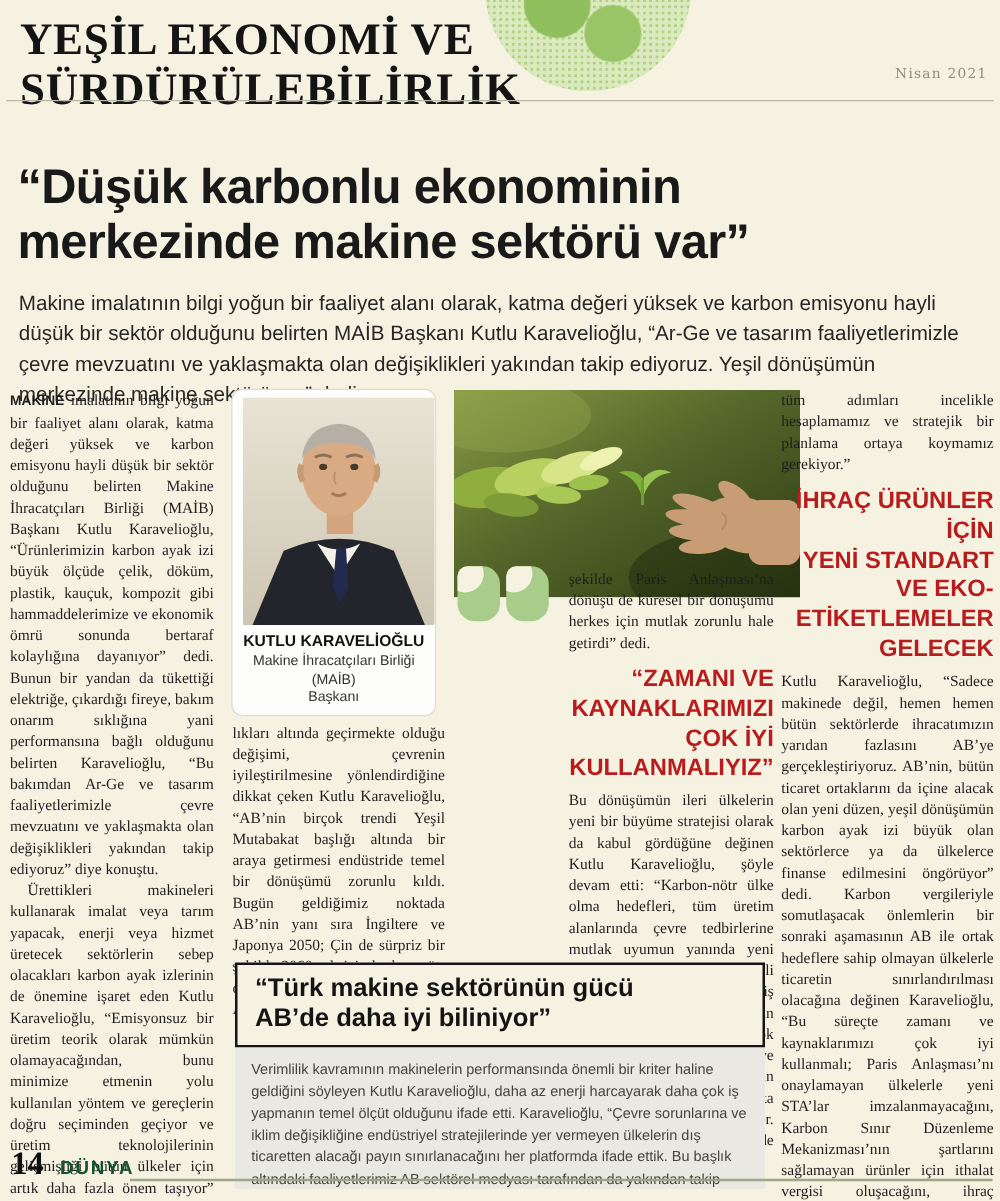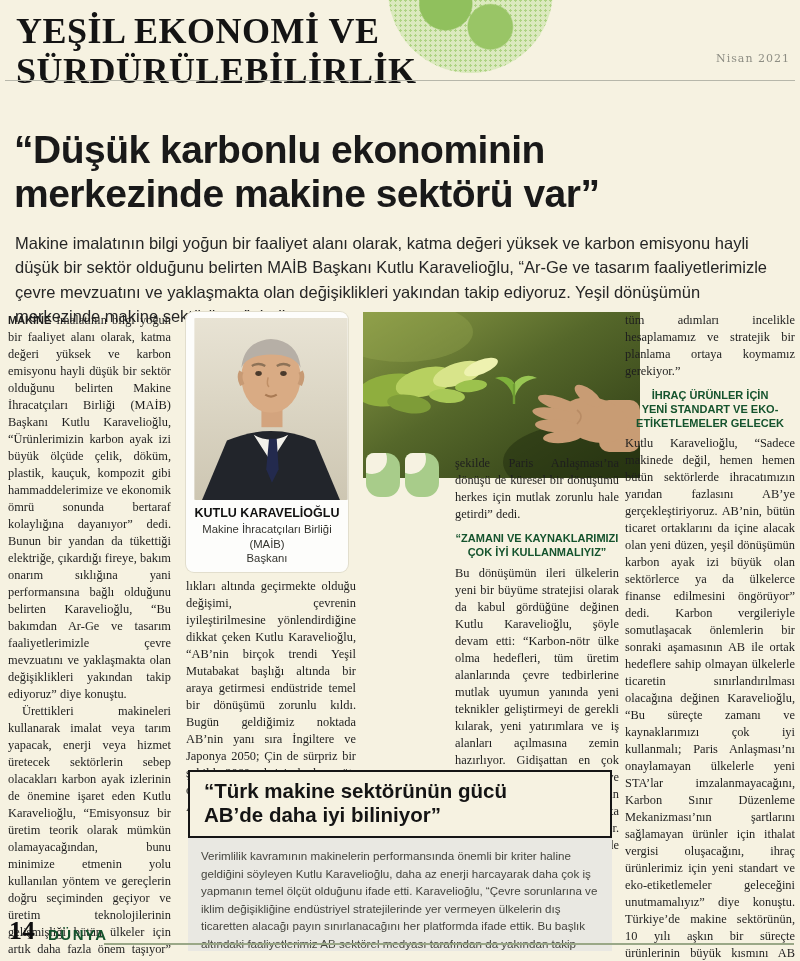--- a/index.html
+++ b/index.html
@@ -51,21 +51,21 @@
   .col p.indent { text-indent:14px; }
   .lead-word { font-family:"Liberation Sans", sans-serif; font-weight:700; font-size:11px; }
 
   #col1 { left:8px;  top:312px; width:163px; }
   #col2-text { left:186px; top:578px; width:170px; }
   #col3 { left:455px; top:455px; width:164px; }
   #col4 { left:625px; top:312px; width:170px; }
 
   .subhead {
     font-family:"Liberation Sans", sans-serif; font-weight:700;
-    font-size:11px; line-height:1.25; color:#14532d; text-align:center;
+    font-size:19px; line-height:1.25; color:#b91c1c; text-align:right;
     white-space:pre-line; margin:9px 0 5px 0;
   }
 
   
   .photo-card {
     position:absolute; left:186px; top:312px; width:162px;
     background:#fdfdfb; border-radius:8px; padding:6px;
     box-shadow:0 0 0 1px #e2decd;
   }
   .photo-card svg { display:block; width:158px; height:182px; border-radius:4px; }

